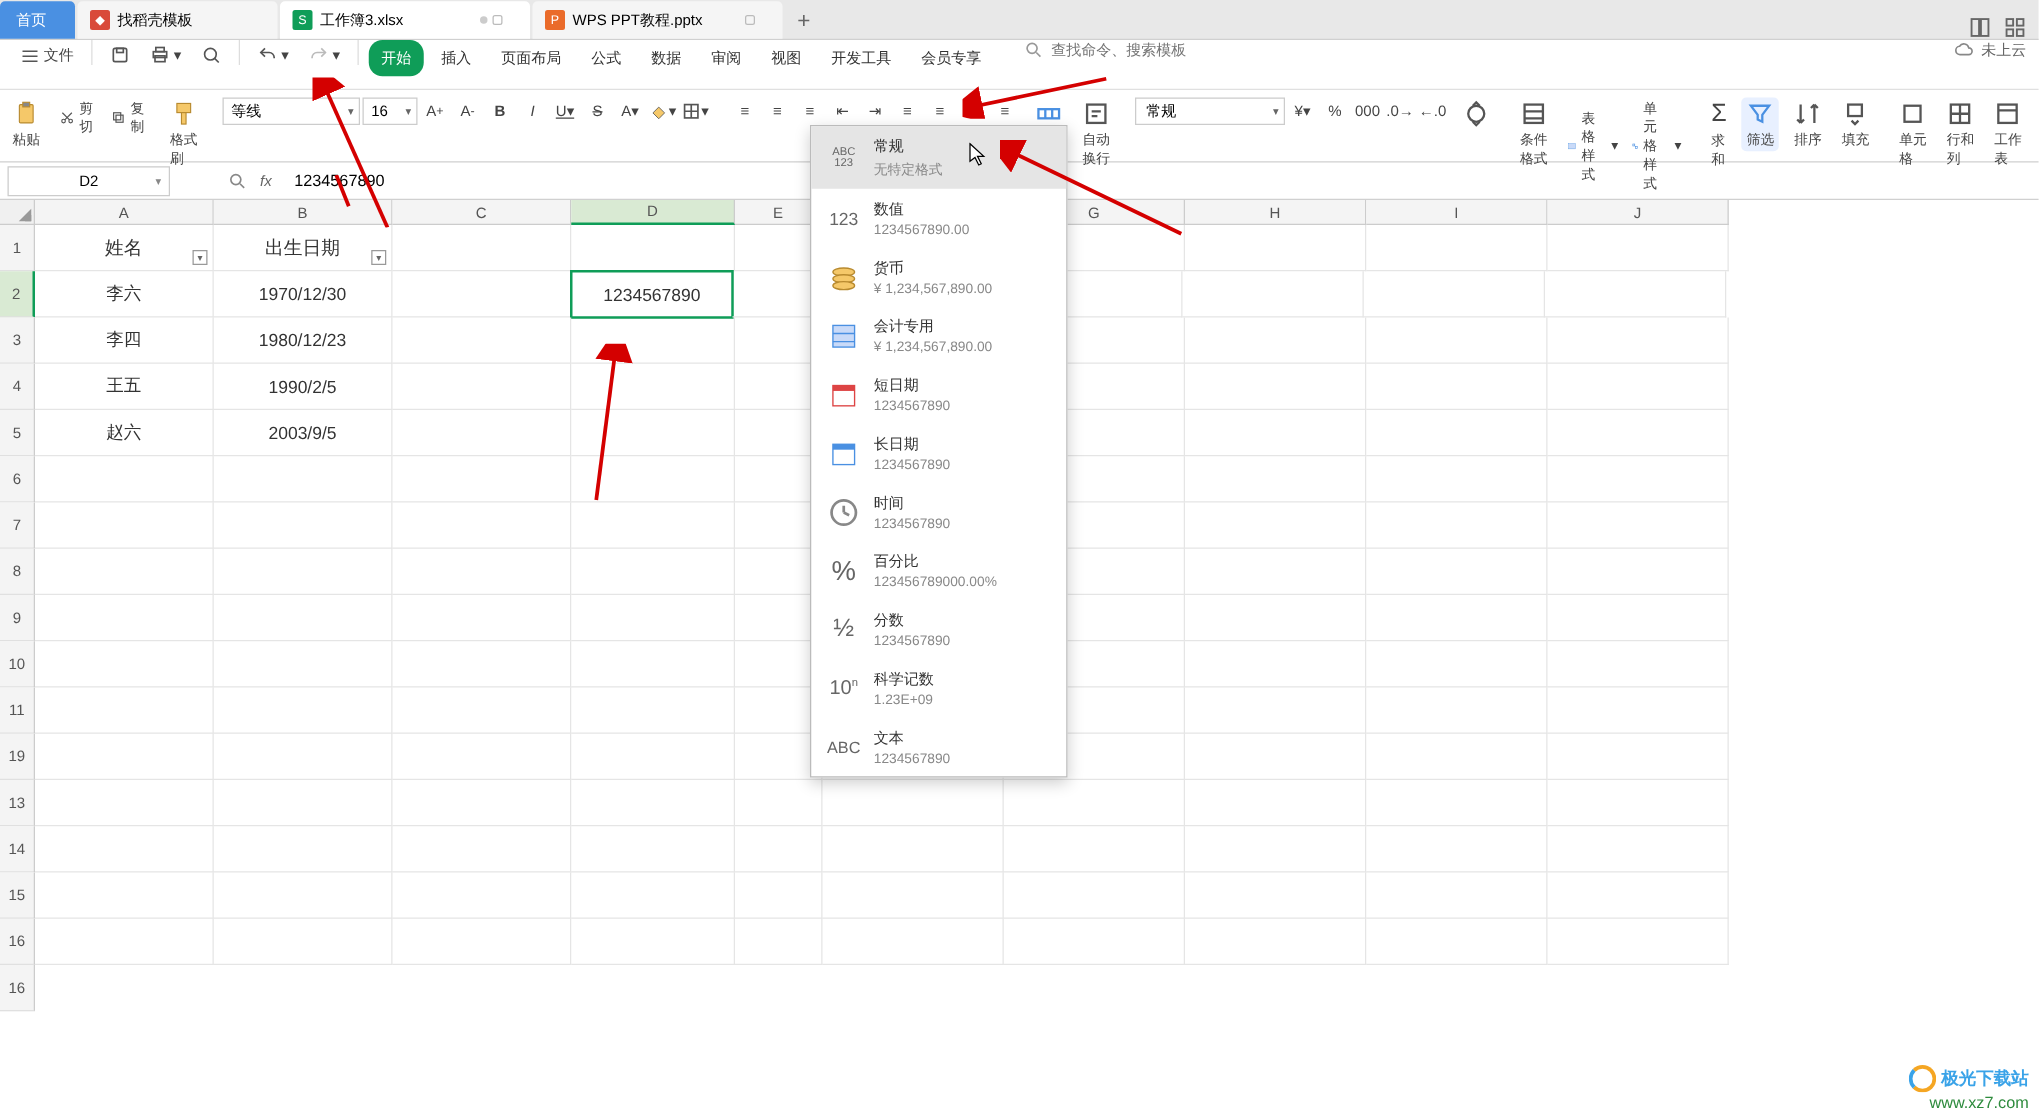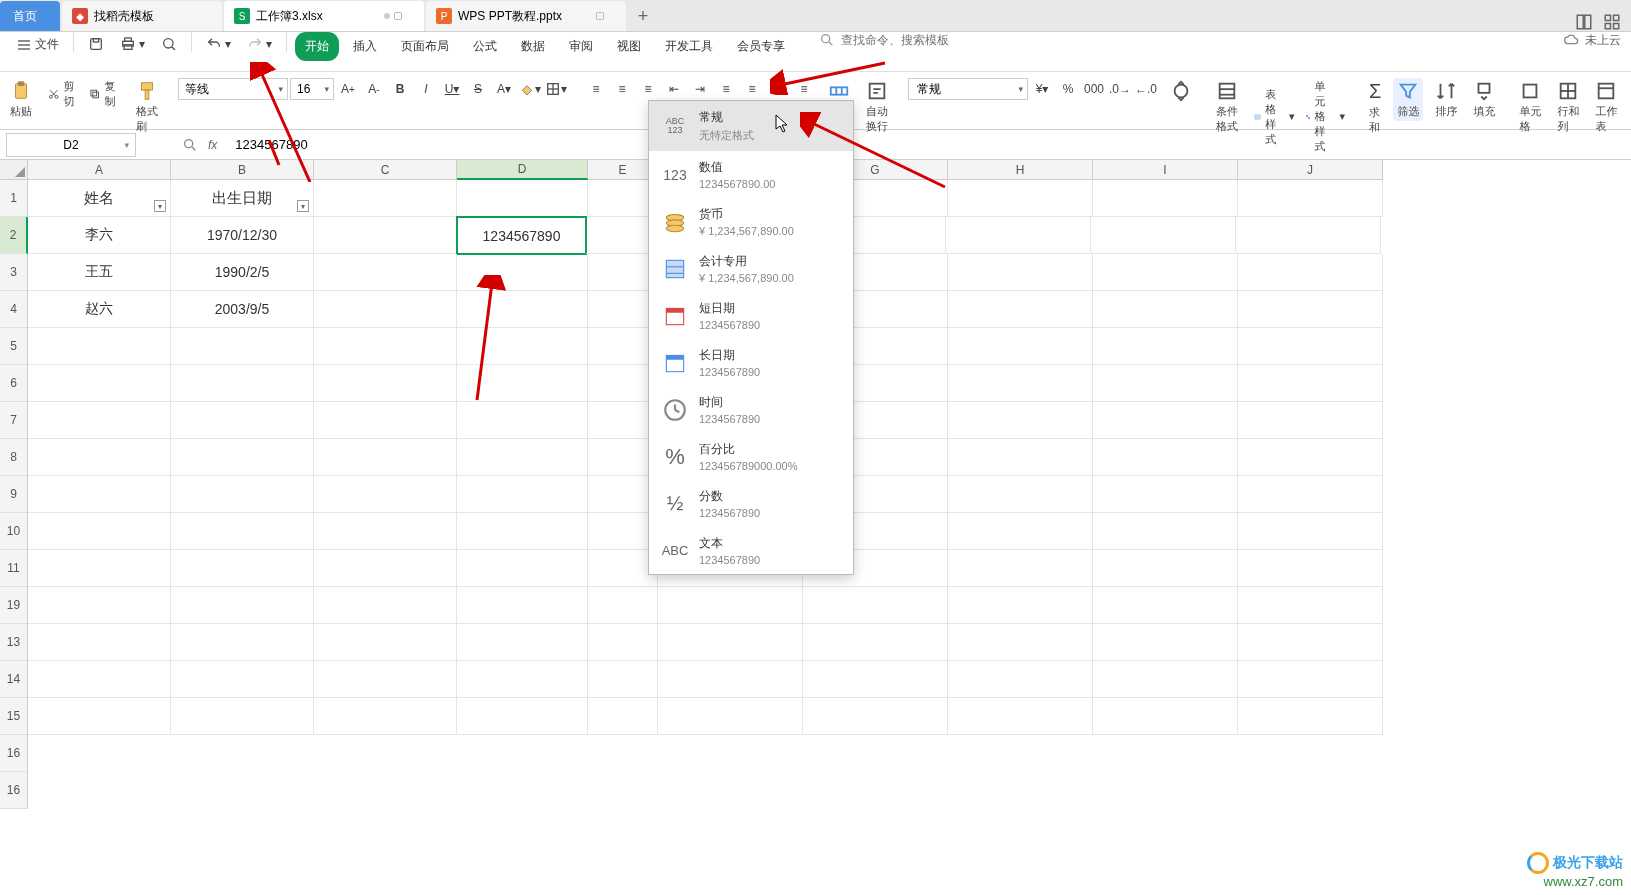--- a/index.html
+++ b/index.html
@@ -460,20 +460,32 @@
         <div class="cell cell-rel" style="width: 143px;"></div>
         <div class="cell cell-rel active" style="width: 131px;">1234567890</div>
         <div class="cell cell-rel" style="width: 70px;"></div>
         <div class="cell cell-rel" style="width: 145px;"></div>
         <div class="cell cell-rel" style="width: 145px;"></div>
         <div class="cell cell-rel" style="width: 145px;"></div>
         <div class="cell cell-rel" style="width: 145px;"></div>
         <div class="cell cell-rel" style="width: 145px;"></div>
       </div>
       <div class="grid-row">
+        <div class="cell cell-rel" style="width: 143px;">李四</div>
+        <div class="cell cell-rel" style="width: 143px;">1980/12/23</div>
+        <div class="cell cell-rel" style="width: 143px;"></div>
+        <div class="cell cell-rel" style="width: 131px;"></div>
+        <div class="cell cell-rel" style="width: 70px;"></div>
+        <div class="cell cell-rel" style="width: 145px;"></div>
+        <div class="cell cell-rel" style="width: 145px;"></div>
+        <div class="cell cell-rel" style="width: 145px;"></div>
+        <div class="cell cell-rel" style="width: 145px;"></div>
+        <div class="cell cell-rel" style="width: 145px;"></div>
+      </div>
+      <div class="grid-row">
         <div class="cell cell-rel" style="width: 143px;">王五</div>
         <div class="cell cell-rel" style="width: 143px;">1990/2/5</div>
         <div class="cell cell-rel" style="width: 143px;"></div>
         <div class="cell cell-rel" style="width: 131px;"></div>
         <div class="cell cell-rel" style="width: 70px;"></div>
         <div class="cell cell-rel" style="width: 145px;"></div>
         <div class="cell cell-rel" style="width: 145px;"></div>
         <div class="cell cell-rel" style="width: 145px;"></div>
         <div class="cell cell-rel" style="width: 145px;"></div>
         <div class="cell cell-rel" style="width: 145px;"></div>
@@ -716,20 +728,29 @@
         <div class="format-sub">123456789000.00%</div>
       </div>
     </div>
     <div class="format-item">
       <div class="format-icon">
         <span style="font-size:20px">½</span>
       </div>
     <div class="format-text">
         <div class="format-title">分数</div>
         <div class="format-sub">1234567890</div>
+      </div>
+    </div>
+    <div class="format-item">
+      <div class="format-icon">
+        <span style="font-size:16px">10<sup style="font-size:9px">n</sup></span>
+      </div>
+    <div class="format-text">
+        <div class="format-title">科学记数</div>
+        <div class="format-sub">1.23E+09</div>
       </div>
     </div>
     <div class="format-item">
       <div class="format-icon">
         <span style="font-size:13px">ABC</span>
       </div>
     <div class="format-text">
         <div class="format-title">文本</div>
         <div class="format-sub">1234567890</div>
       </div>

